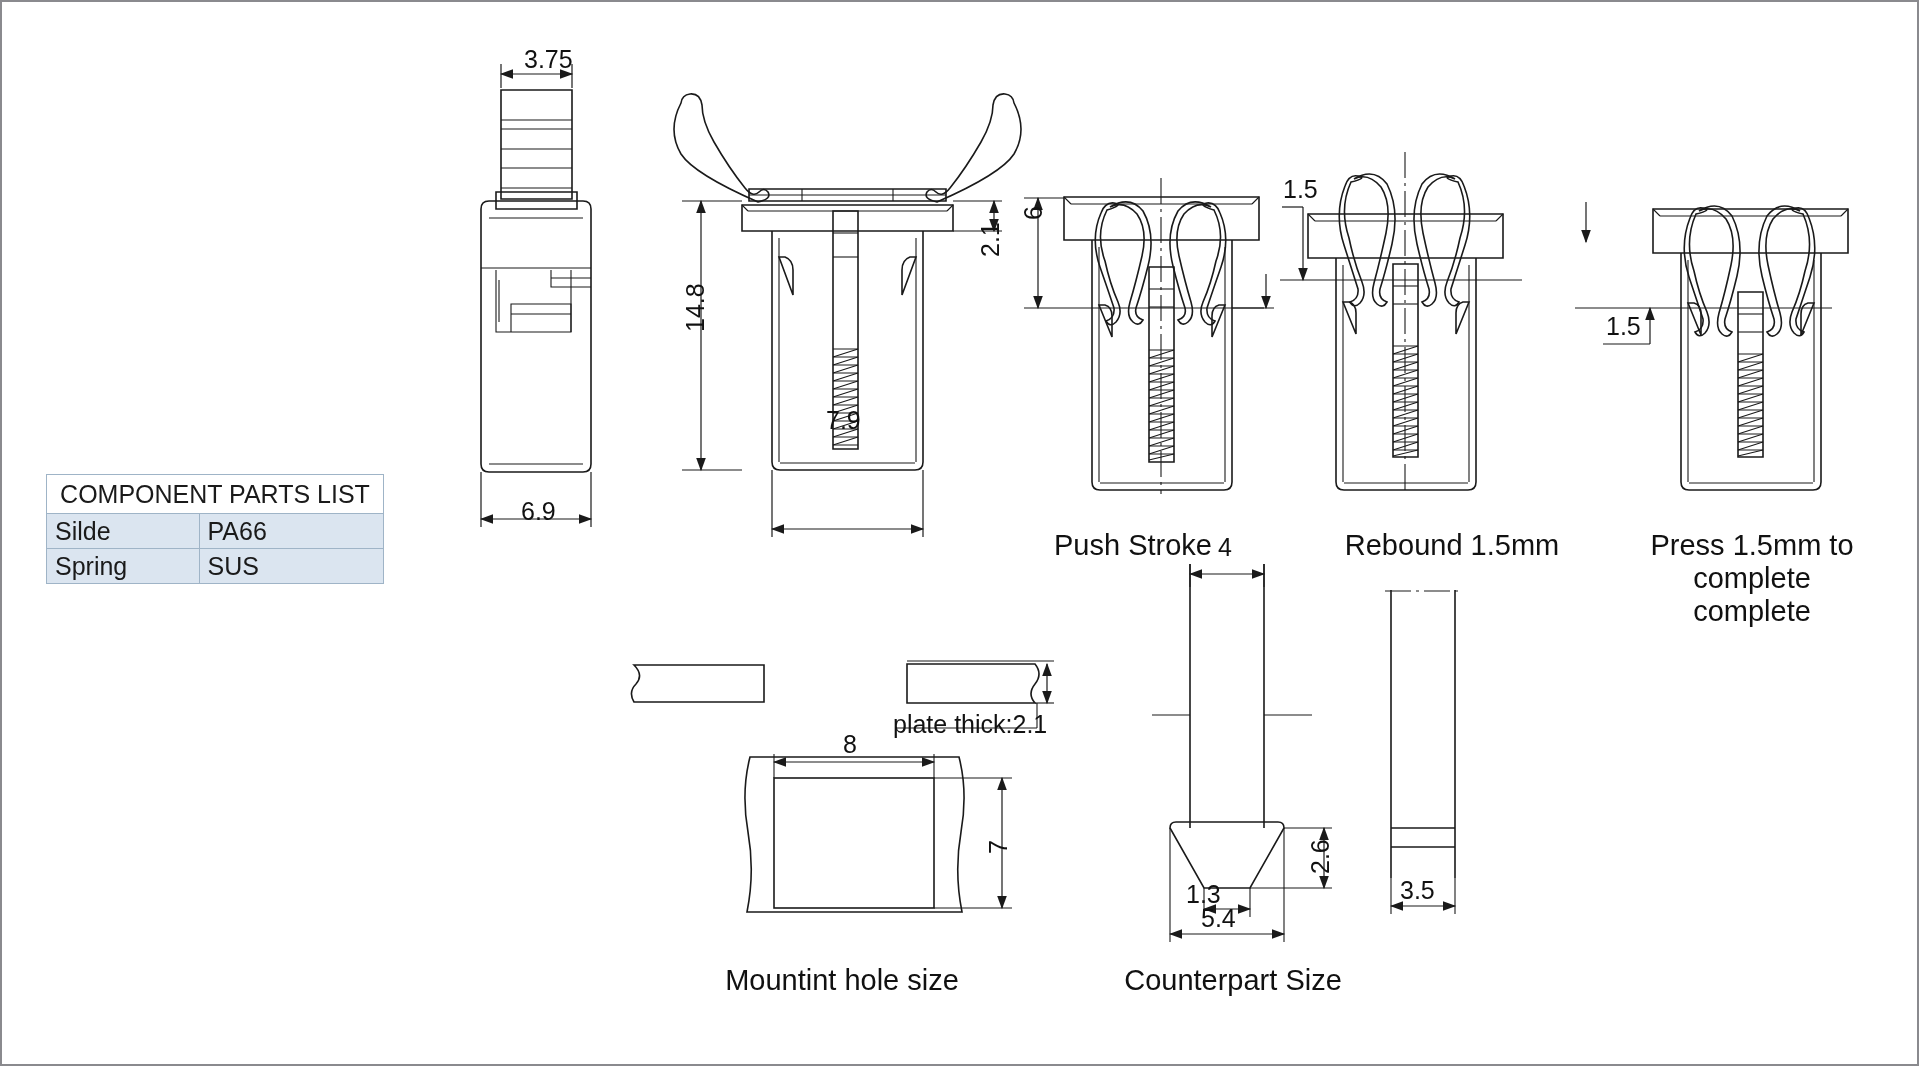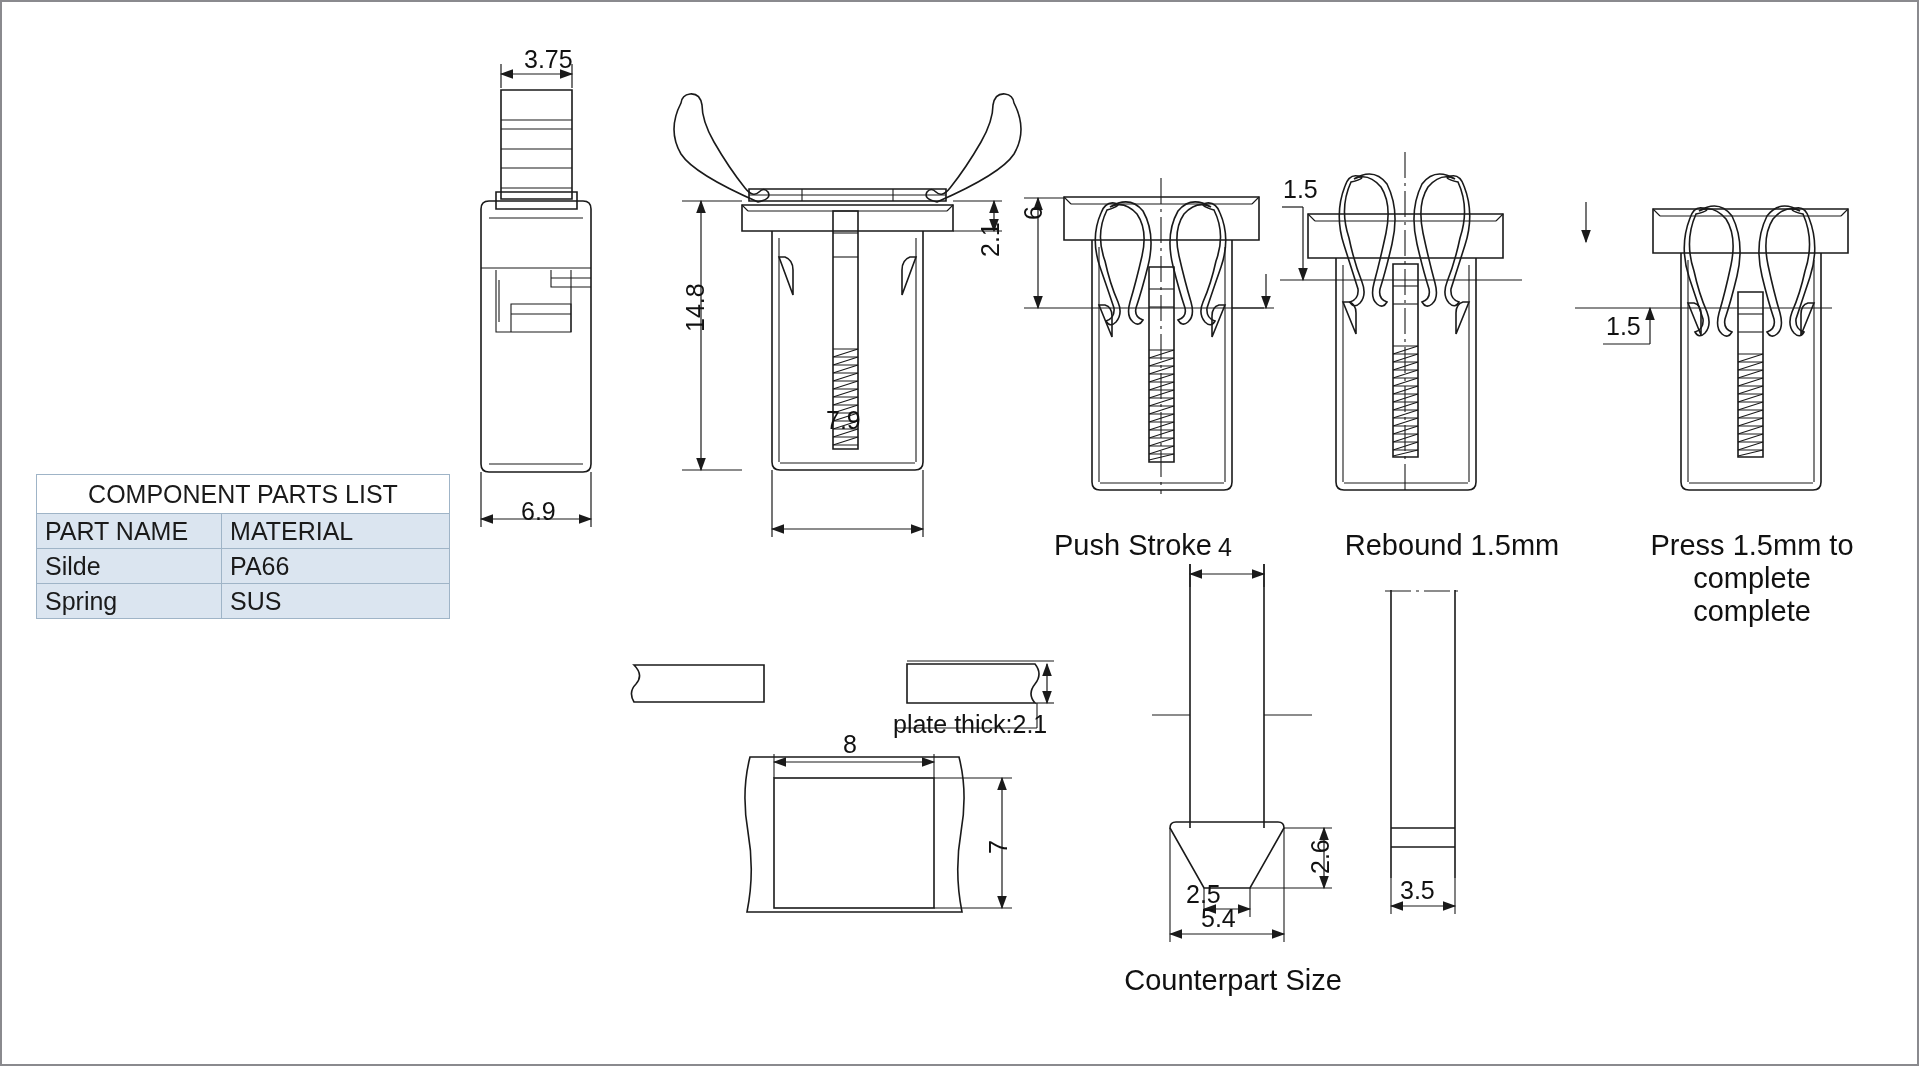--- a/index.html
+++ b/index.html
@@ -2,21 +2,21 @@
 <html><head>
 <meta charset="utf-8">
 <style>
   html,body{margin:0;padding:0;background:#ffffff;}
   body{width:1919px;height:1066px;overflow:hidden;
        font-family:"Liberation Sans",sans-serif;color:#000;}
   #sheet{position:relative;width:1919px;height:1066px;
          box-sizing:border-box;border:2px solid #8a8a8e;background:#fff;}
 
   
-  #parts-list{position:absolute;left:34px;top:472px;width:414px;
+  #parts-list{position:absolute;left:44px;top:472px;width:338px;
               border-collapse:collapse;}
   #parts-list td{border:1px solid #9fb4c7;padding:2px 8px;
                  font-size:25px;line-height:30px;color:#1a1a1a;white-space:nowrap;}
   #parts-list .title-cell{text-align:center;font-size:25px;padding:4px 6px;}
   #parts-list tr.alt td{background:#dbe5f0;}
   #parts-list .c1{width:175px;}
   #parts-list .c2{width:235px;}
 
   
   .caption{position:absolute;font-size:29px;line-height:33px;
@@ -36,24 +36,20 @@
 </style>
 </head>
 <body>
 
 <div id="sheet">
 
   <table id="parts-list">
     <tbody>
         <tr>
       <td class="title-cell" colspan="2">COMPONENT PARTS LIST</td>
-    </tr>
-    <tr class="alt">
-      <td class="c1">PART NAME</td>
-      <td class="c2">MATERIAL</td>
     </tr>
     <tr class="alt">
       <td class="c1">Silde</td>
       <td class="c2">PA66</td>
     </tr>
     <tr class="alt">
       <td class="c1">Spring</td>
       <td class="c2">SUS</td>
     </tr>
   </tbody>
@@ -423,32 +419,33 @@
   <div class="dim" style="left:1281px;top:174px;">1.5</div>
 
   <div class="dim" style="left:1604px;top:311px;">1.5</div>
 
   <div class="dim" style="left:891px;top:709px;">plate thick:2.1</div>
   <div class="dim" style="left:841px;top:729px;">8</div>
   <div class="dim v" style="left:983px;top:852px;">7</div>
 
   <div class="dim" style="left:1216px;top:532px;">4</div>
   <div class="dim v" style="left:1305px;top:872px;">2.6</div>
-  <div class="dim" style="left:1184px;top:879px;">2.5</div>
+  <div class="dim" style="left:1184px;top:879px;">1.3</div>
   <div class="dim" style="left:1199px;top:903px;">5.4</div>
   <div class="dim" style="left:1398px;top:875px;">3.5</div>
 
   <div class="caption" style="left:1016px;top:527px;width:230px;">Push Stroke</div>
 
   <div class="caption" style="left:1320px;top:527px;width:260px;">
     <div>Rebound 1.5mm</div>
   </div>
 
   <div class="caption" style="left:1620px;top:527px;width:260px;">
     <div>Press 1.5mm to</div>
     <div>complete</div>
     <div>complete</div>
   </div>
 
+  <div class="caption" style="left:690px;top:962px;width:300px;">Mountint hole size</div>
 
   <div class="caption" style="left:1086px;top:962px;width:290px;">Counterpart Size</div>
 
 </div>
 
 </body></html>

